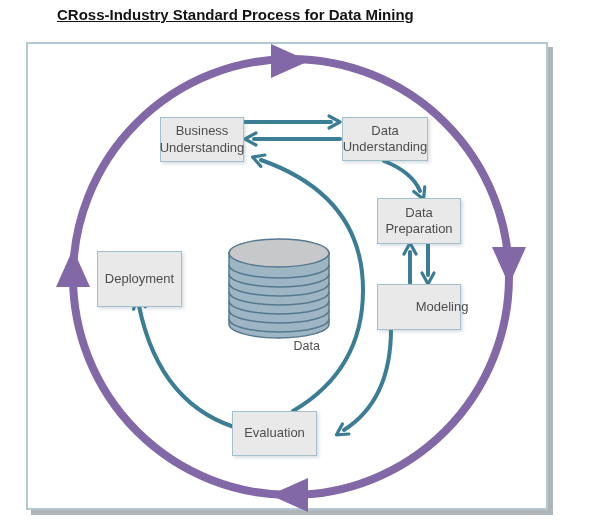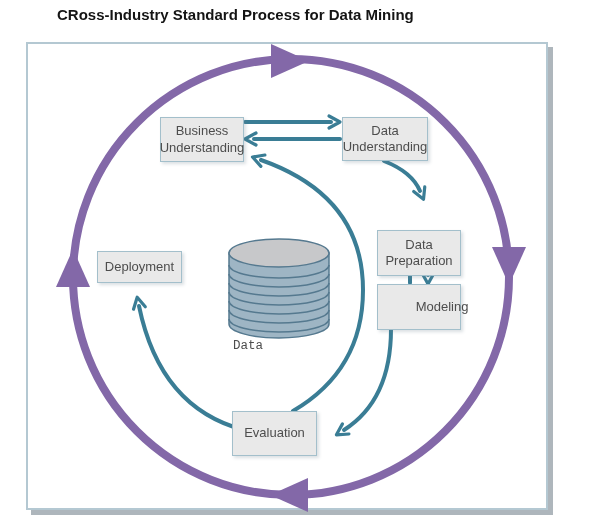--- a/index.html
+++ b/index.html
@@ -24,20 +24,21 @@
     background:var(--background);
     font-family:"Liberation Sans",sans-serif;
     overflow:hidden;
   }
   .title{
     position:absolute;left:57px;top:6px;
     font-size:15px;font-weight:bold;
     color:var(--title-text);
     letter-spacing:0px;
     white-space:nowrap;
+    text-decoration:underline;
   }
   .frame{
     position:absolute;left:26px;top:42px;
     width:522px;height:468px;
     border:2px solid var(--frame-border);
     background:#fff;
     box-shadow:5px 5px 0 0 var(--frame-shadow);
   }
   .diagram-svg{position:absolute;left:0;top:0;width:600px;height:527px;}
   .cycle{stroke:var(--cycle-purple);fill:none;stroke-width:8;}
@@ -53,27 +54,27 @@
     text-align:center;
     font-size:13px;line-height:1.25;
     color:var(--node-text);
     background:var(--node-fill);
     border:1.5px solid var(--node-border);
     box-shadow:2px 2px 3px rgba(110,130,145,0.25);
     padding:2px;
   }
   .n-bu{left:160px;top:117px;width:84px;height:45px;}
   .n-du{left:342px;top:117px;width:86px;height:44px;align-items:center;}
-  .n-dp{left:377px;top:198px;width:84px;height:46px;margin-top:32px;}
+  .n-dp{left:377px;top:198px;width:84px;height:46px;}
   .n-mo{left:377px;top:284px;width:84px;height:46px;padding-left:48px;}
   .n-ev{left:232px;top:411px;width:85px;height:45px;}
-  .n-de{left:97px;top:251px;width:85px;height:32px;}
+  .n-de{left:97px;top:251px;width:85px;height:56px;}
   .data-label{
-    position:absolute;left:233px;top:339px;width:60px;
-    text-align:left;font-size:12.5px;color:#4D4D4D;font-family:Liberation Mono, monospace;
+    position:absolute;left:260px;top:339px;width:60px;
+    text-align:right;font-size:12.5px;color:#4D4D4D;
   }
 </style>
 </head>
 <body>
 
 <div class="page">
 
   <div class="title">CRoss-Industry Standard Process for Data Mining</div>
 
   <div class="frame"></div>

